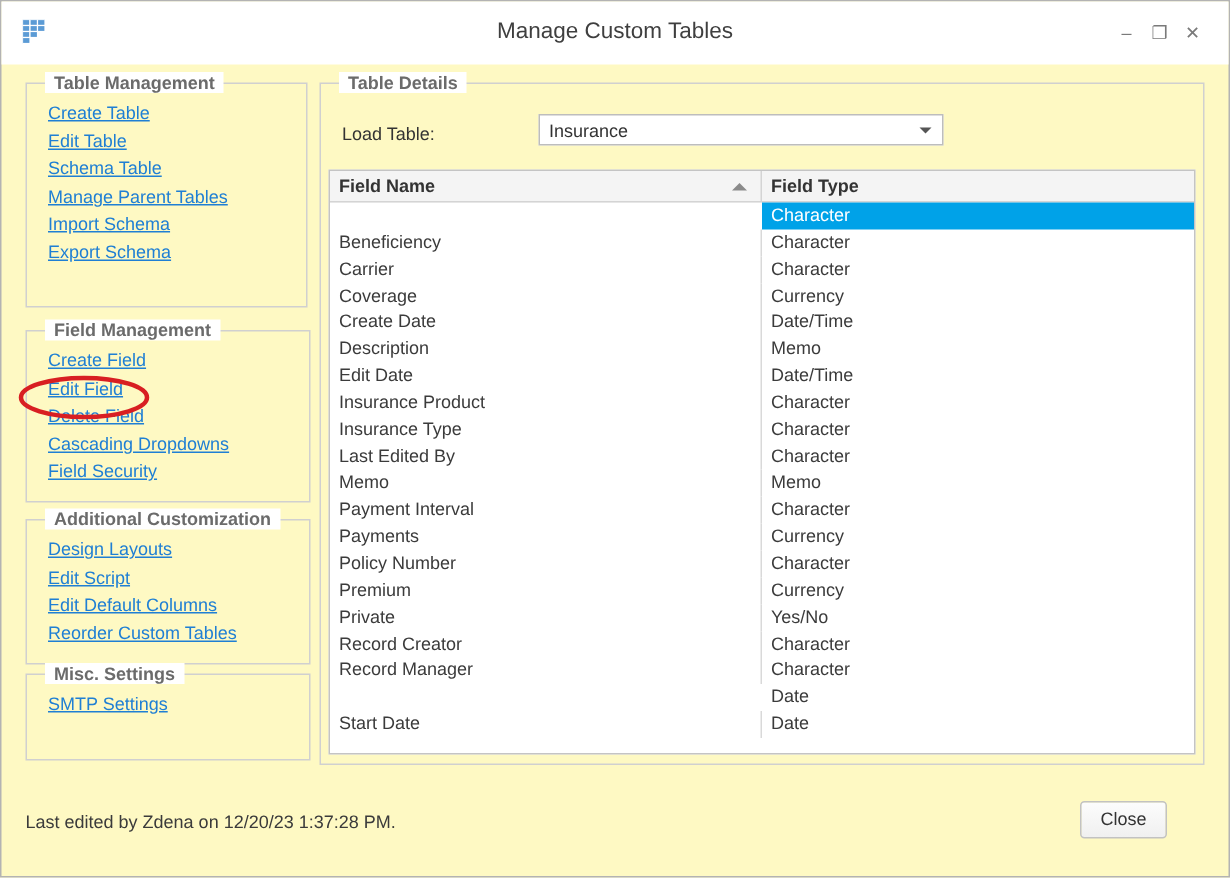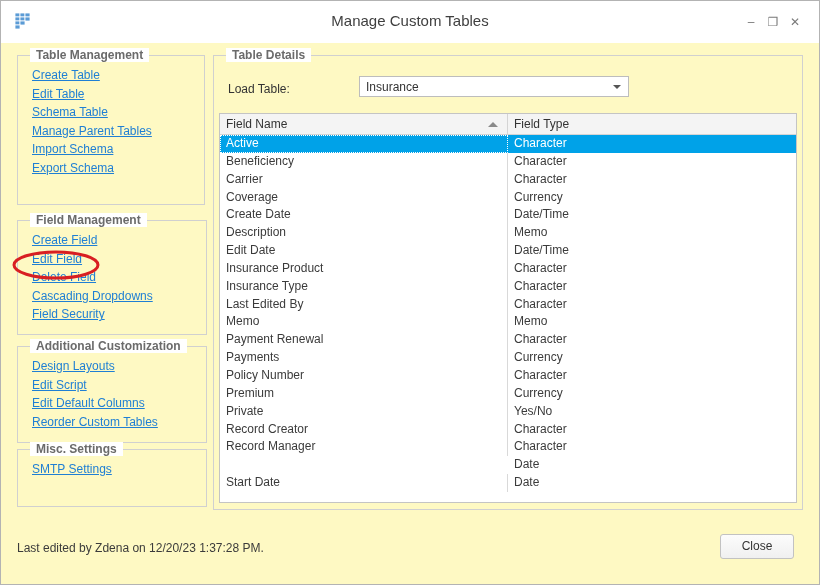--- a/index.html
+++ b/index.html
@@ -158,20 +158,21 @@
     background: #ffffff;
     box-sizing: border-box;
     overflow: hidden;
   }
   #grid-header {
     position: relative;
     height: 21px;
     background: #f4f4f4;
     border-bottom: 1px solid #d4d4d4;
     box-sizing: border-box;
+    font-weight: bold;
   }
   .hdr-cell {
     position: absolute;
     top: 0;
     height: 20px;
     line-height: 20px;
     font-size: 12px;
     color: #333333;
     box-sizing: border-box;
     cursor: pointer;
@@ -243,21 +244,21 @@
     position: absolute;
     left: 16px;
     top: 540px;
     font-size: 12px;
     color: #3b3b3b;
   }
   #btn-close {
     position: absolute;
     left: 719px;
     top: 533px;
-    width: 74px;
+    width: 58px;
     height: 25px;
     background: linear-gradient(#fcfcfc, #f0f0f0);
     border: 1px solid #c2c2c2;
     border-radius: 3px;
     font-size: 12px;
     color: #333333;
     line-height: 23px;
     text-align: center;
     box-sizing: border-box;
     cursor: pointer;
@@ -359,21 +360,20 @@
           <span>Field Name</span>
           <span id="sort-arrow"></span>
         </div>
         <div class="hdr-cell" id="hdr-field-type">
           <span>Field Type</span>
         </div>
       </div>
 
       <div id="grid-body">
           <div class="grid-row selected">
-            <div class="c-name">Active</div>
             <div class="c-type">Character</div>
           </div>
           <div class="grid-row">
             <div class="c-name">Beneficiency</div>
             <div class="c-type">Character</div>
           </div>
           <div class="grid-row">
             <div class="c-name">Carrier</div>
             <div class="c-type">Character</div>
           </div>
@@ -403,21 +403,21 @@
           </div>
           <div class="grid-row">
             <div class="c-name">Last Edited By</div>
             <div class="c-type">Character</div>
           </div>
           <div class="grid-row">
             <div class="c-name">Memo</div>
             <div class="c-type">Memo</div>
           </div>
           <div class="grid-row">
-            <div class="c-name">Payment Renewal</div>
+            <div class="c-name">Payment Interval</div>
             <div class="c-type">Character</div>
           </div>
           <div class="grid-row">
             <div class="c-name">Payments</div>
             <div class="c-type">Currency</div>
           </div>
           <div class="grid-row">
             <div class="c-name">Policy Number</div>
             <div class="c-type">Character</div>
           </div>

